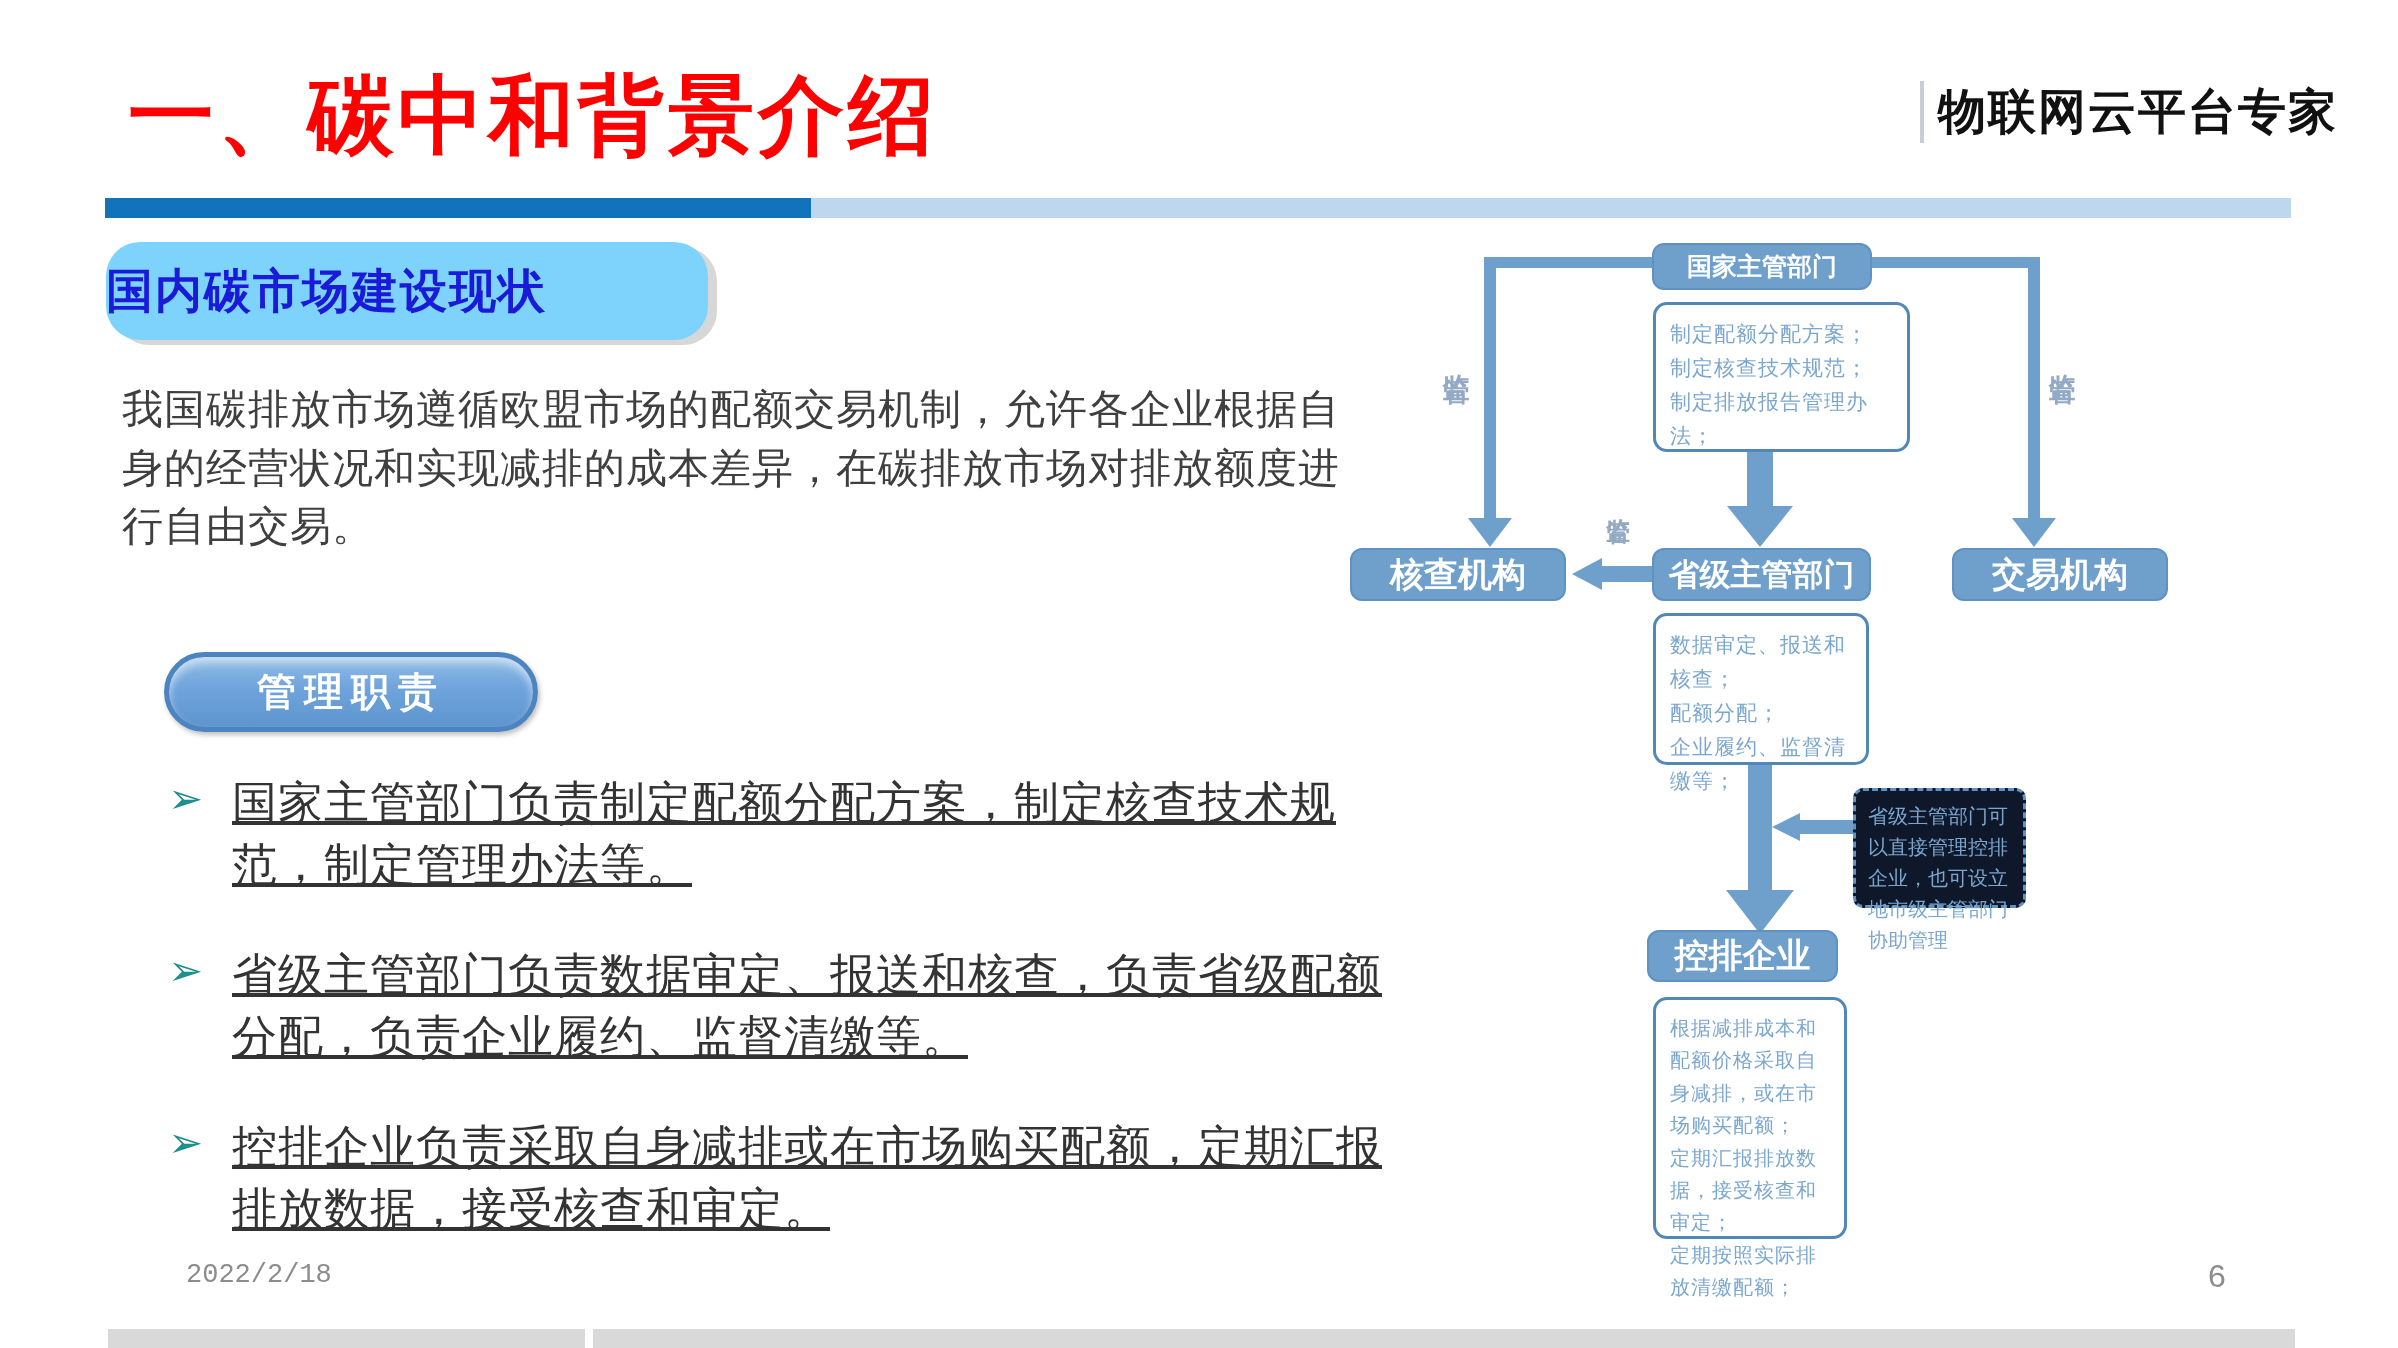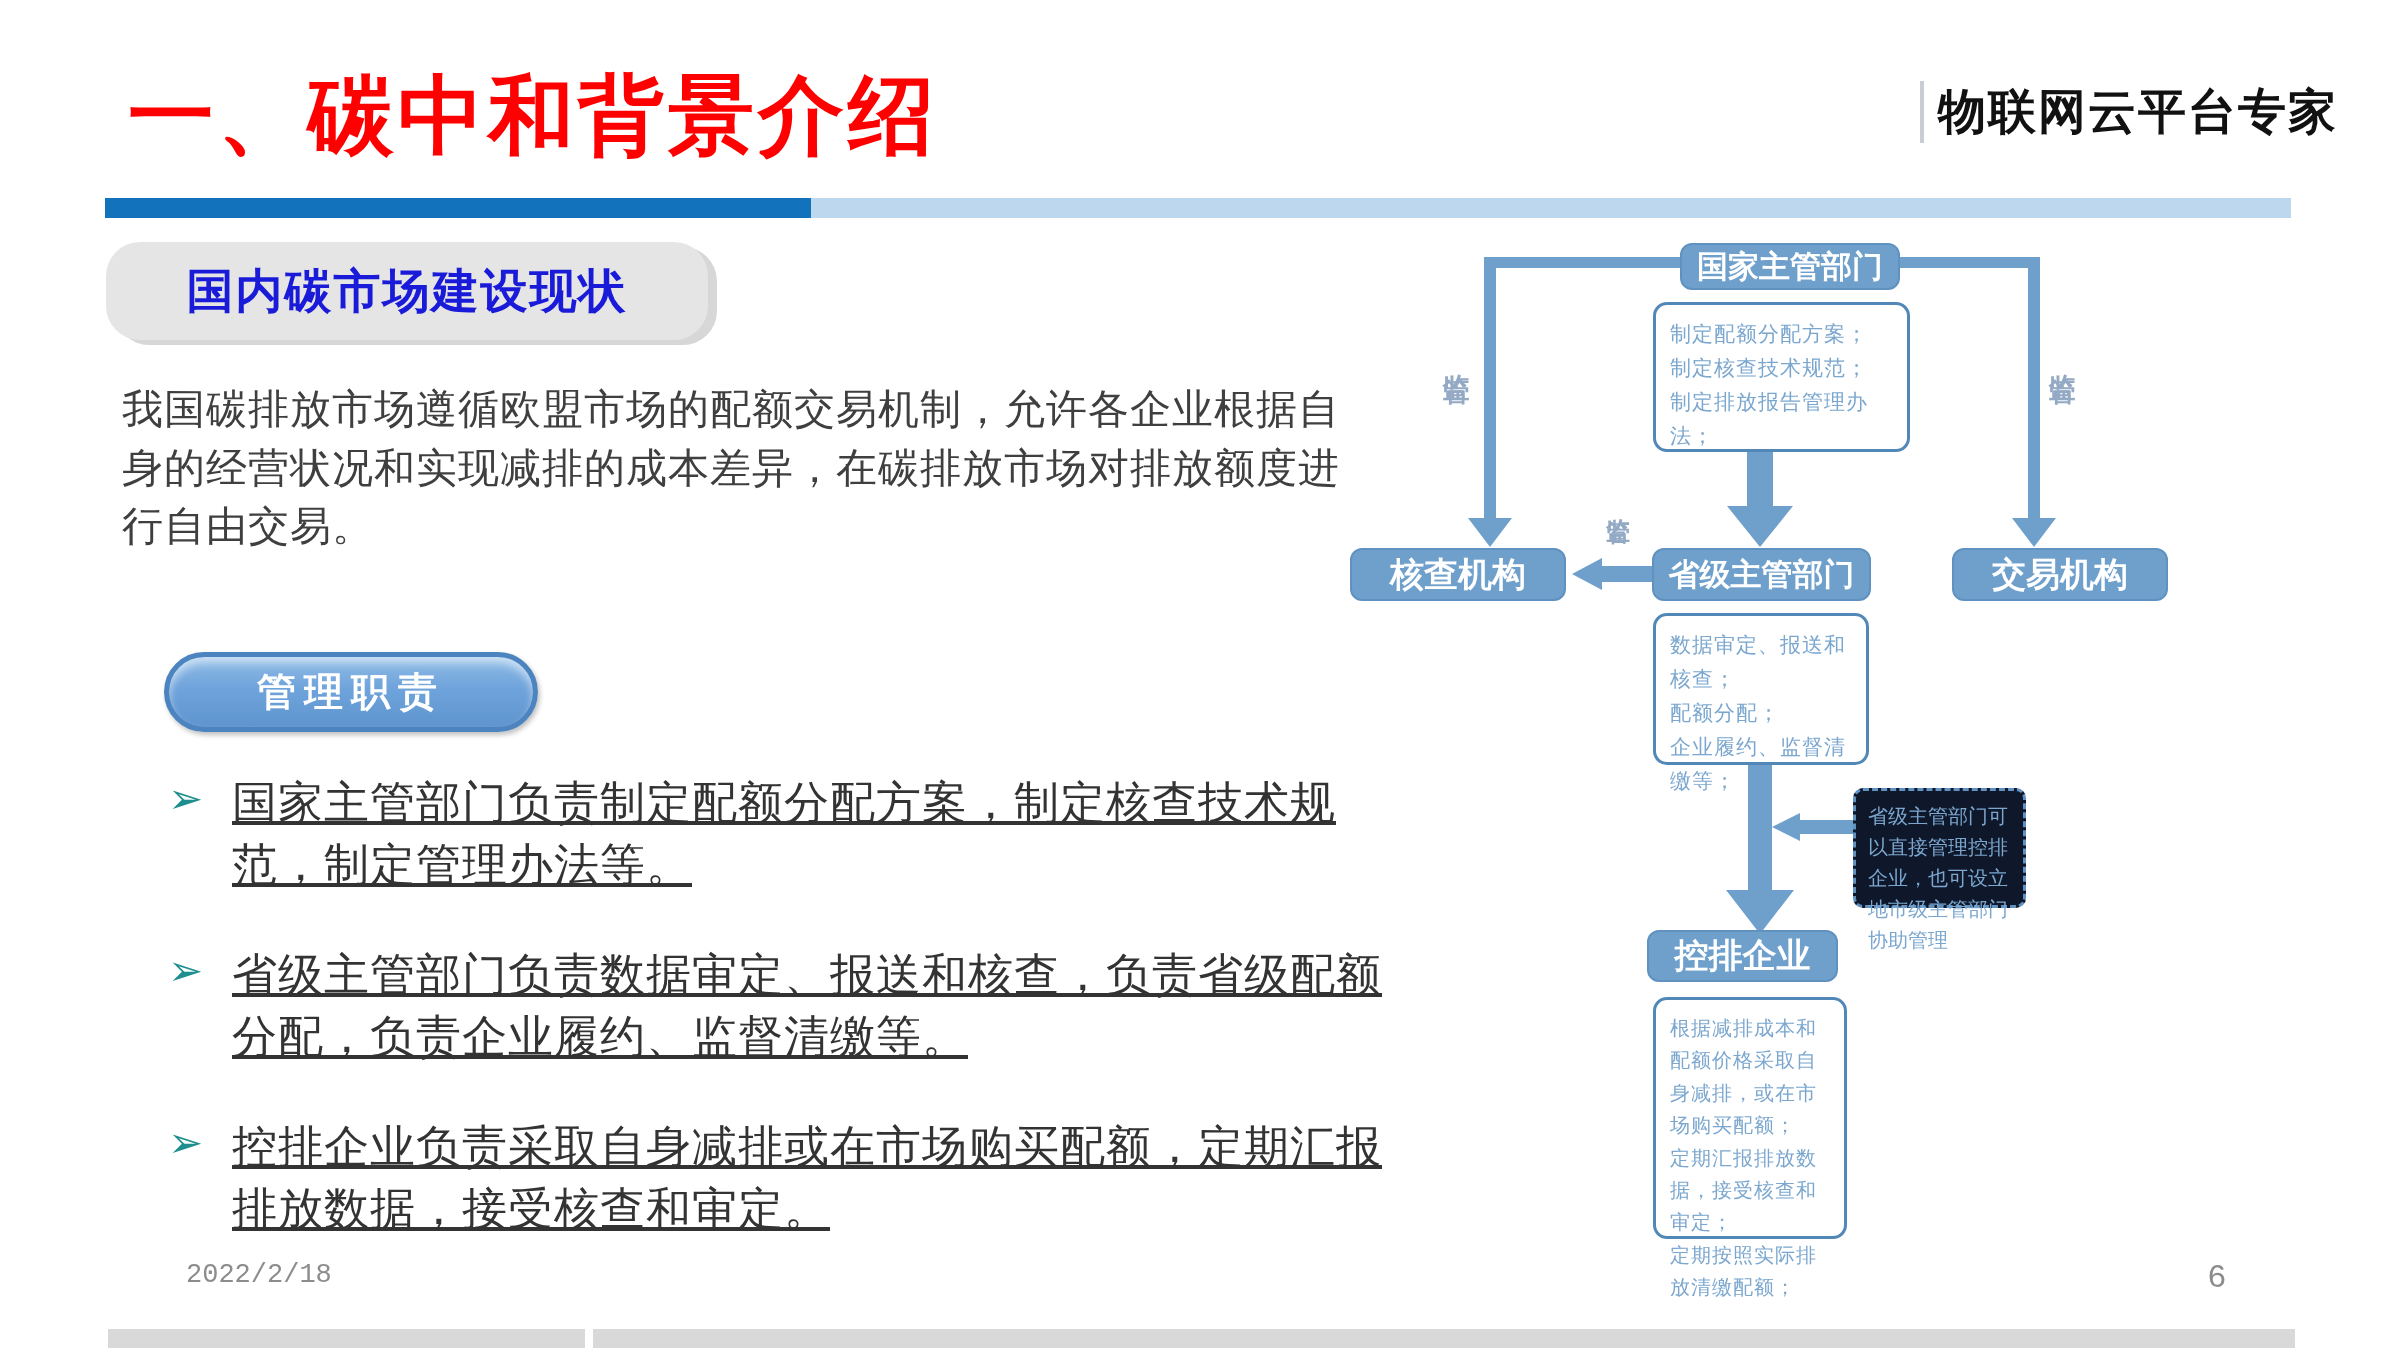--- a/index.html
+++ b/index.html
@@ -32,23 +32,23 @@
   .logo-tagline { font-size: 48px; font-weight: 900; color: #111111; letter-spacing: 2px; }
 
   .rule { position: absolute; top: 198px; height: 20px; }
   .rule-dark  { left: 105px; width: 706px; background: #1272BB; }
   .rule-light { left: 811px; width: 1480px; background: #BDD7EE; }
 
   
   .section-pill {
     position: absolute; left: 106px; top: 242px;
     width: 602px; height: 98px;
-    background: #e5e5e5; border-radius: 34px;
+    background: #7dd3fc; border-radius: 34px;
     box-shadow: 9px 5px 0 #d7d7d7;
-    display: flex; align-items: center; justify-content: center;
+    display: flex; align-items: center; justify-content: flex-start;
   }
   .section-pill span {
     font-size: 47px; font-weight: 800; color: #1A1AD9; letter-spacing: 2px;
   }
   .intro-text {
     position: absolute; left: 122px; top: 380px; width: 1255px;
     font-size: 41px; color: #3F3F3F; line-height: 1.43; letter-spacing: 1px;
   }
   .mgmt-pill {
     position: absolute; left: 164px; top: 652px;
@@ -156,21 +156,21 @@
     <div class="conn" style="left:1748px; top:764px; width:24px; height:130px;"></div>
     <div class="arrow-head" style="left:1726px; top:890px; border-left:34px solid transparent; border-right:34px solid transparent; border-top:44px solid #6FA0CC;"></div>
 
     <div class="conn" style="left:1798px; top:820px; width:55px; height:14px;"></div>
     <div class="arrow-head" style="left:1772px; top:813px; border-top:14px solid transparent; border-bottom:14px solid transparent; border-right:28px solid #6FA0CC;"></div>
 
     <div class="supervise-label" style="left:1438px; top:352px;">监管</div>
     <div class="supervise-label" style="left:2044px; top:352px;">监管</div>
     <div class="supervise-label" style="left:1602px; top:498px; font-size:24px;">监管</div>
 
-    <div class="node" style="left:1652px; top:243px; width:220px; height:47px; font-size:31px;margin-left:28px;">国家主管部门</div>
+    <div class="node" style="left:1652px; top:243px; width:220px; height:47px; font-size:25px;">国家主管部门</div>
     <div class="detail-box" style="left:1653px; top:302px; width:257px; height:150px;">制定配额分配方案；
 制定核查技术规范；
 制定排放报告管理办法；</div>
 
     <div class="node" style="left:1350px; top:548px; width:216px; height:53px; font-size:34px;">核查机构</div>
     <div class="node" style="left:1652px; top:548px; width:219px; height:53px; font-size:31px;">省级主管部门</div>
     <div class="node" style="left:1952px; top:548px; width:216px; height:53px; font-size:34px;">交易机构</div>
 
     <div class="detail-box" style="left:1653px; top:613px; width:216px; height:152px;">数据审定、报送和核查；
 配额分配；

